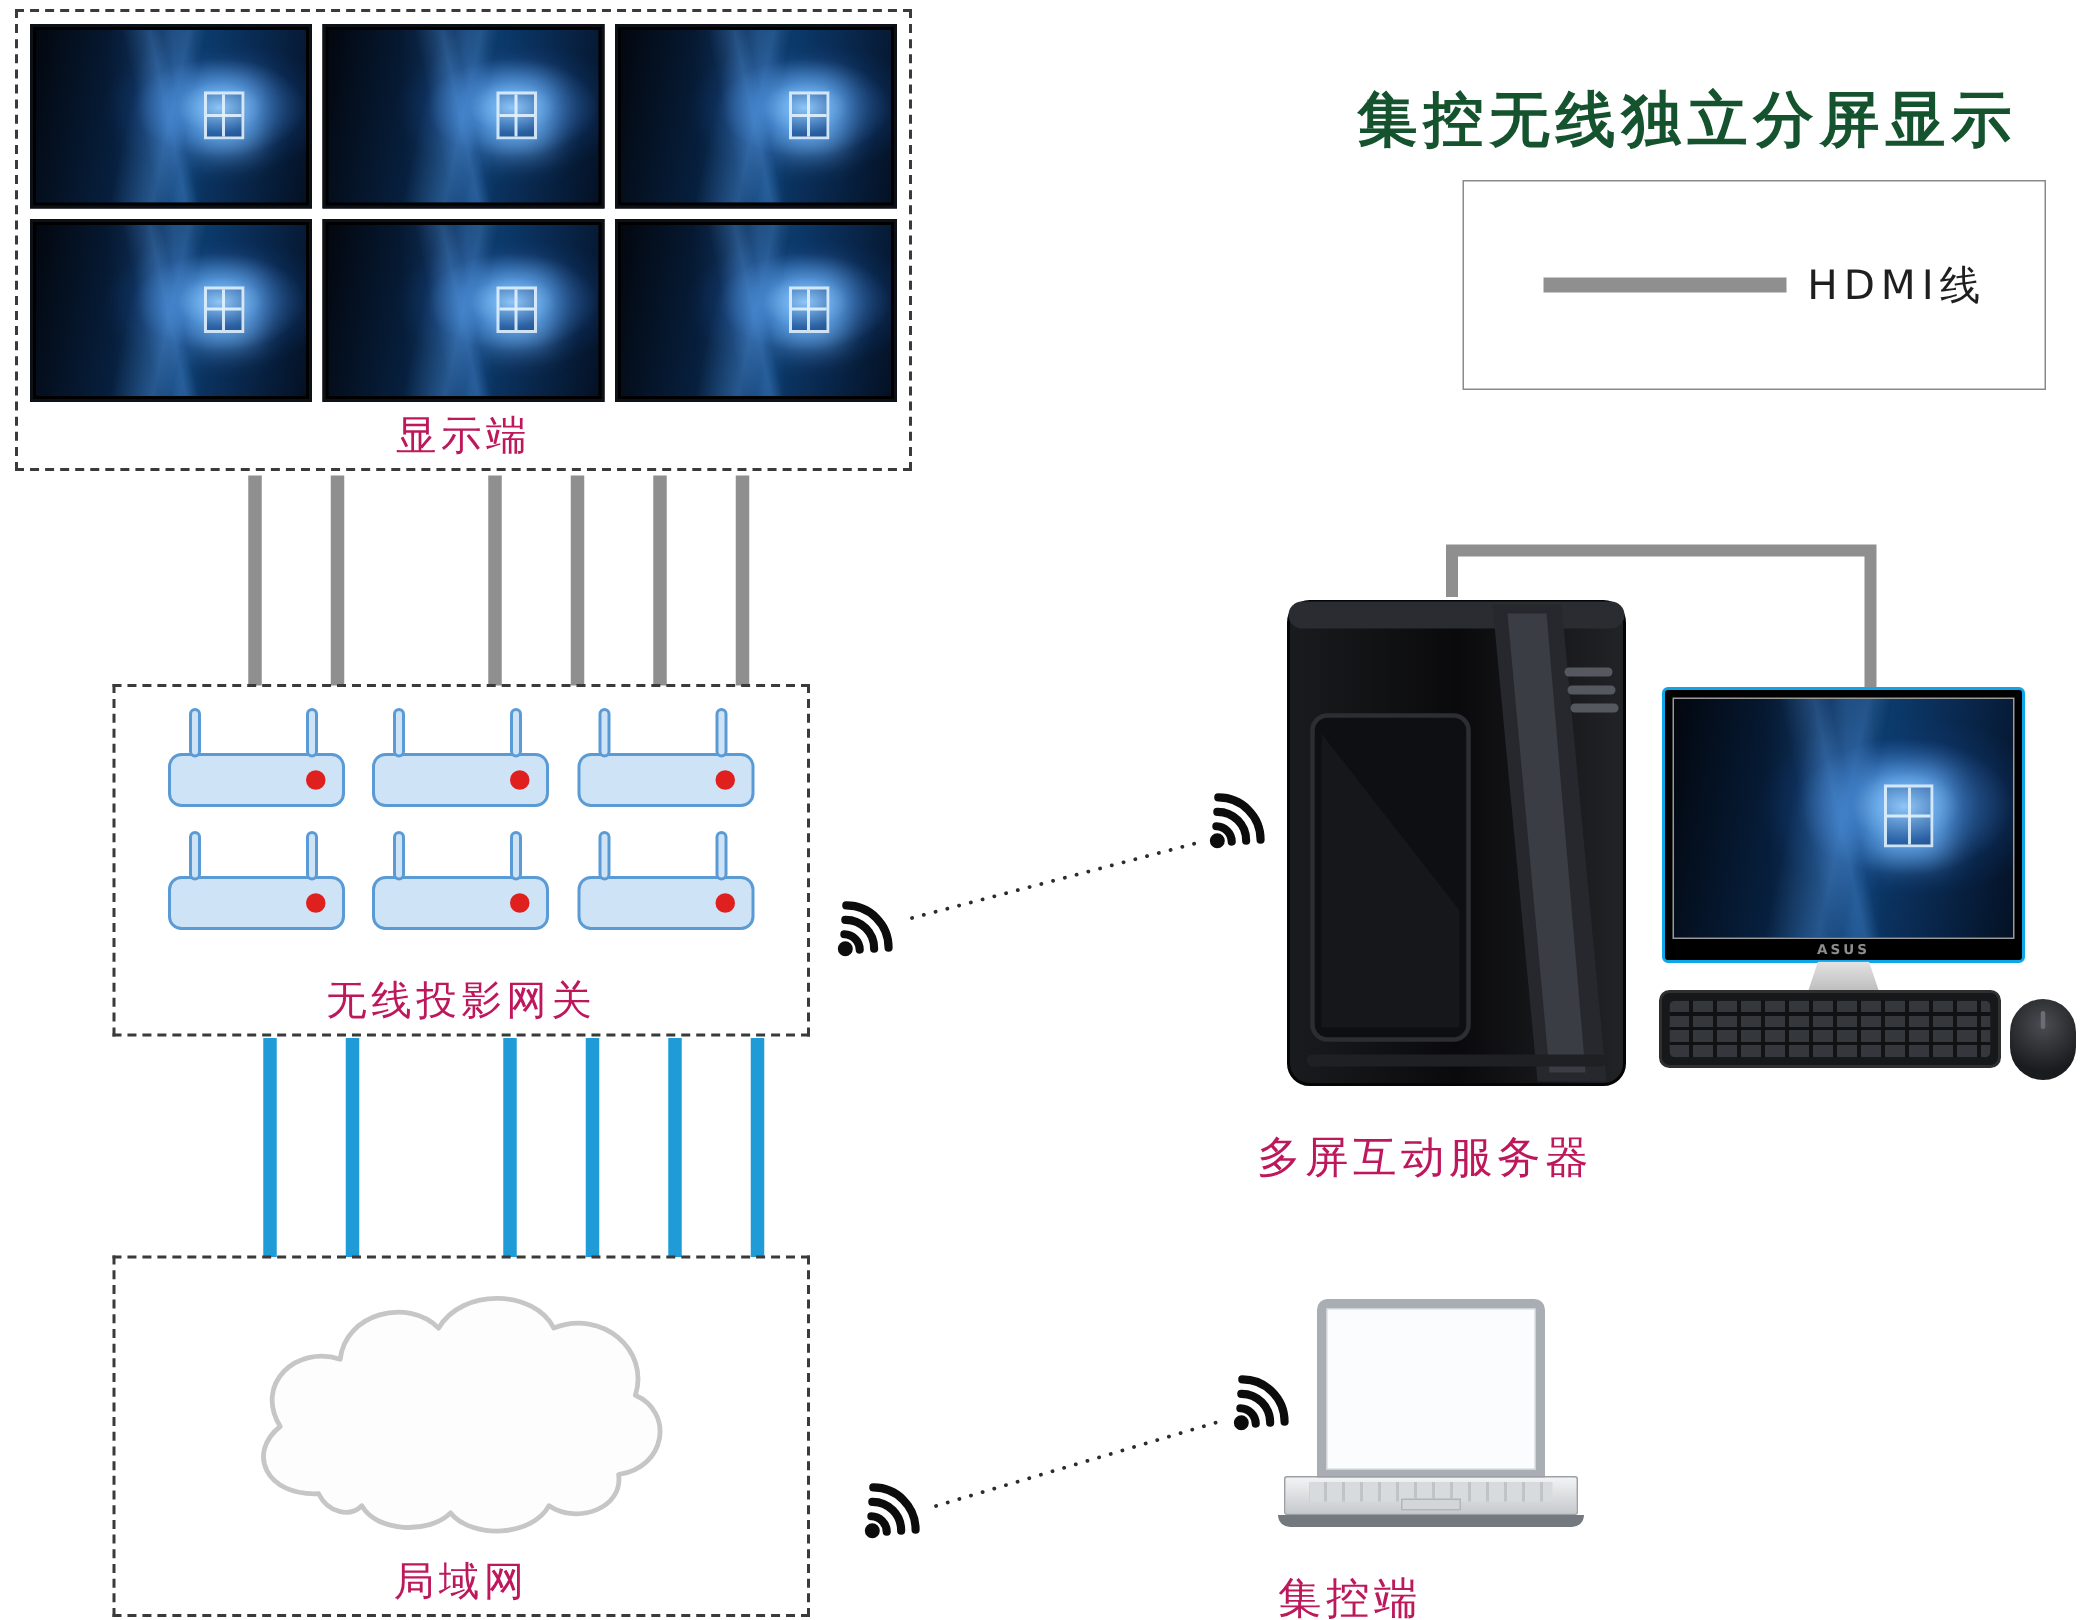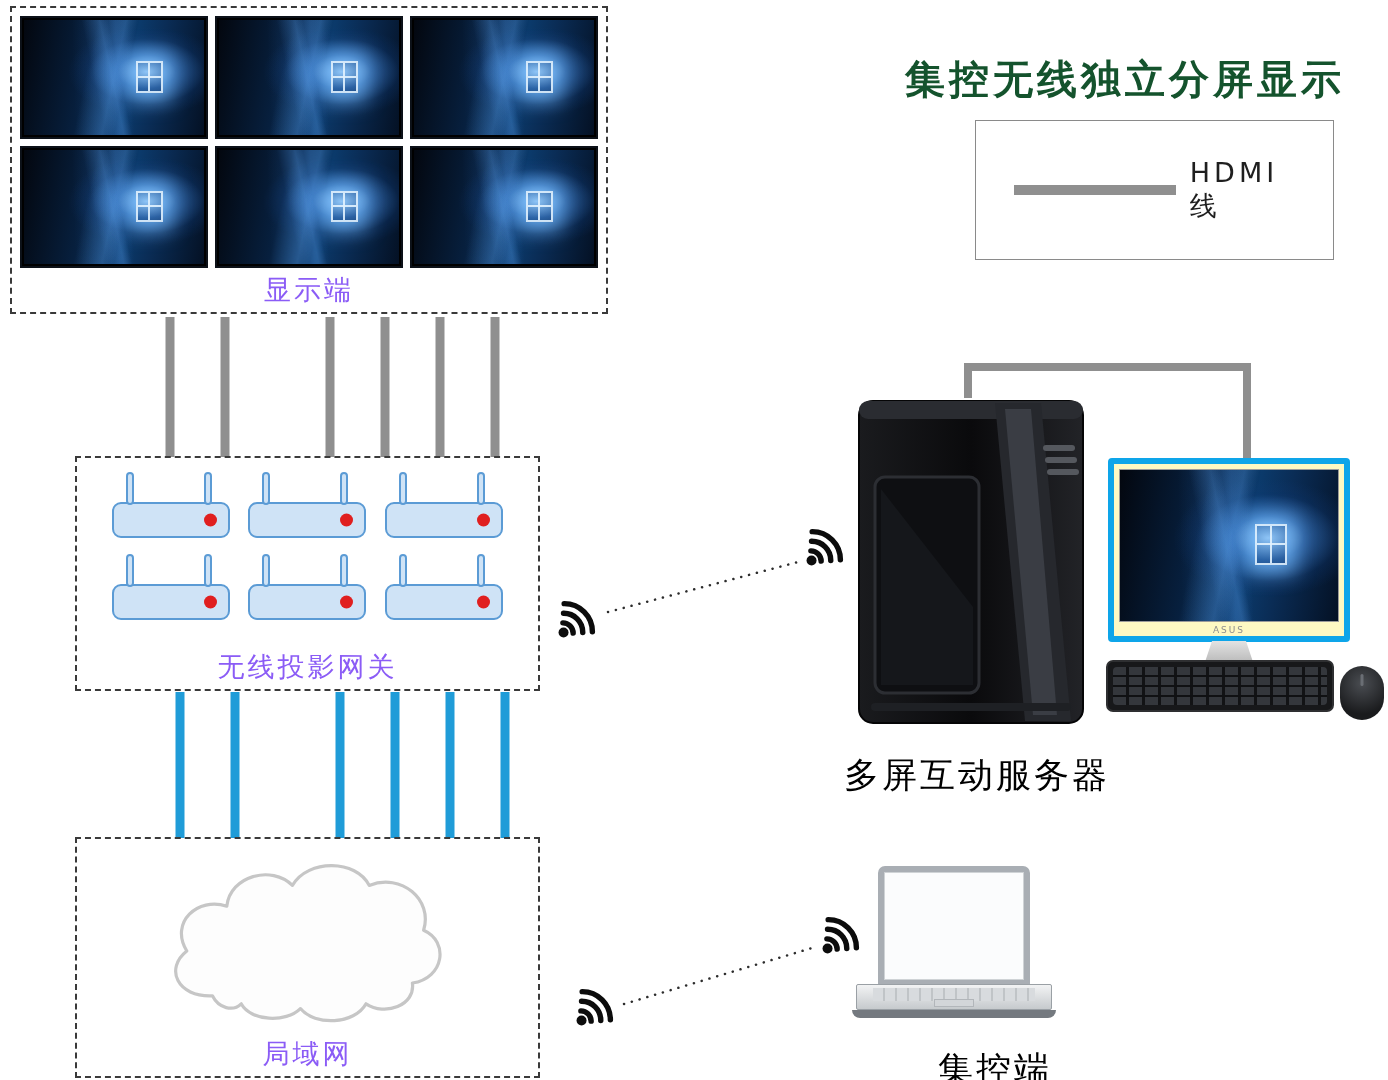--- a/index.html
+++ b/index.html
@@ -14,21 +14,21 @@
   .line-net  { stroke:var(--network-line,#1f9cd8); stroke-width:9; }
   .line-conn { stroke:var(--hdmi-line,#8f8f8f); stroke-width:8; fill:none; }
   .line-dotted { stroke:#2c2c2c; stroke-width:2.5; stroke-dasharray:0.1 8; stroke-linecap:round; }
 
   
   .box { position:absolute; border:2px dashed var(--dashed-border,#3a3a3a); background:transparent; z-index:2; }
   .display-box { left:10px; top:6px; width:598px; height:308px; padding:8px 8px 0; }
   .gateway-box { left:75px; top:456px; width:465px; height:235px; }
   .lan-box     { left:75px; top:837px; width:465px; height:241px; }
   .zone-label { position:absolute; left:0; right:0; bottom:4px; text-align:center;
-                font-size:27px; letter-spacing:3px; color:#8b5cf6; }
+                font-size:27px; letter-spacing:3px; color:#be185d; }
 
   
   .monitor-grid { display:grid; grid-template-columns:repeat(3,1fr); grid-template-rows:repeat(2,1fr);
                   gap:7px; height:252px; }
   .monitor { border:2px solid #0c1118; background:#000; padding:2px; }
   .screen { position:relative; width:100%; height:100%; overflow:hidden;
     background:
       radial-gradient(ellipse 58% 52% at 68% 45%, rgba(150,205,255,.95), rgba(70,140,225,.55) 28%, rgba(18,60,120,.28) 55%, rgba(4,16,36,0) 75%),
       linear-gradient(100deg,#03070f 0%,#07203f 35%,#0b3a6b 58%,#0a2c55 72%,#041124 100%);
   }
@@ -65,34 +65,34 @@
   .wifi path { fill:none; stroke:#0c0c0c; stroke-width:6; stroke-linecap:round; }
   .wifi circle { fill:#0c0c0c; }
   .wifi-gateway { left:548px; top:590px; }
   .wifi-server  { left:796px; top:518px; }
   .wifi-lan     { left:566px; top:978px; }
   .wifi-laptop  { left:812px; top:906px; }
 
   
   .diagram-title { position:absolute; left:905px; top:52px; width:475px;
                    font-size:40px; font-weight:700; letter-spacing:4px; color:#14532d; z-index:2; }
-  .legend { position:absolute; left:975px; top:120px; width:359px; height:140px;
+  .legend { position:absolute; left:975px; top:120px; width:389px; height:140px;
             border:1px solid #8a8a8a; background:#fff; z-index:2;
-            display:flex; flex-direction:column; justify-content:center; gap:22px; padding:0 24px 0 38px; }
+            display:flex; flex-direction:row; justify-content:center; gap:22px; padding:0 24px 0 38px; }
   .legend-row { display:flex; align-items:center; }
   .legend-swatch { width:162px; height:10px; margin-right:14px; }
   .legend-swatch.hdmi { background:var(--hdmi-line,#8f8f8f); }
   .legend-swatch.net  { background:var(--network-line,#1f9cd8); }
   .legend-label { font-size:27px; letter-spacing:4px; color:#1f1f1f; }
 
   
   .tower { position:absolute; left:845px; top:393px; width:252px; height:340px; z-index:2; }
   .pc-monitor { position:absolute; left:1108px; top:458px; width:242px; height:184px;
-                background:#fef9c3; border:6px solid #0ea5e9; border-radius:4px;
-                padding:5px 5px 14px; z-index:2; }
+                background:#000000; border:2px solid #0ea5e9; border-radius:4px;
+                padding:5px 5px 14px; z-index:2;font-weight:bold; }
   .pc-monitor .screen { border:1px solid #9a9a9a; }
   .pc-brand { position:absolute; left:0; right:0; bottom:1px; text-align:center;
               font-size:9px; letter-spacing:2px; color:#8d8d8d; }
   .pc-stand-neck { position:absolute; left:1204px; top:641px; width:50px; height:24px;
                    background:linear-gradient(#e3e3e3,#b5b5b5);
                    clip-path:polygon(16% 0,84% 0,100% 100%,0 100%); z-index:2; }
   .pc-stand-base { position:absolute; left:1162px; top:662px; width:134px; height:12px;
                    background:linear-gradient(#f1f1f1,#bdbdbd); border-radius:7px; z-index:2; }
   .pc-keyboard { position:absolute; left:1106px; top:660px; width:228px; height:52px;
                  background:#17181a; border:2px solid #2e2f31; border-radius:7px; z-index:3; }
@@ -100,22 +100,22 @@
     background-image:
       repeating-linear-gradient(0deg, transparent 0 8px, #101113 8px 10px),
       repeating-linear-gradient(90deg, #34373c 0 13px, #121315 13px 16px);
     border-radius:4px; }
   .pc-mouse { position:absolute; left:1340px; top:666px; width:44px; height:54px;
               background:radial-gradient(circle at 50% 32%, #4a4d52, #1a1b1d 72%);
               border-radius:22px; z-index:3; }
   .pc-mouse::before { content:""; position:absolute; left:50%; top:8px; width:3px; height:12px;
               transform:translateX(-50%); background:#6a6e74; border-radius:2px; }
 
-  .device-label { position:absolute; text-align:right; font-size:35px; letter-spacing:3px;
-                  color:#000000; z-index:2; }
+  .device-label { position:absolute; text-align:left; font-size:29px; letter-spacing:3px;
+                  color:#be185d; z-index:2; }
   .server-label { left:838px; top:752px; width:272px; }
   .controller-label { left:852px; top:1046px; width:200px; }
 
   
   .laptop { position:absolute; left:852px; top:866px; width:204px; height:152px; z-index:2; }
   .lap-screen { position:absolute; left:26px; top:0; width:152px; height:120px;
                 background:#fbfcfd; border:6px solid #a9aeb4; border-radius:7px 7px 0 0;
                 box-shadow:inset 0 0 0 1px #cfd3d6; }
   .lap-deck { position:absolute; left:4px; top:118px; width:196px; height:26px;
               background:linear-gradient(#f2f3f4,#c6cacd); border:1px solid #9aa0a5; border-radius:2px; }

